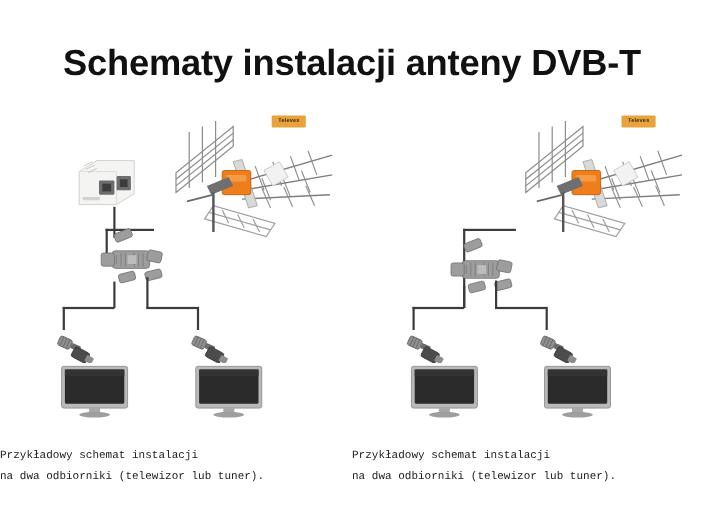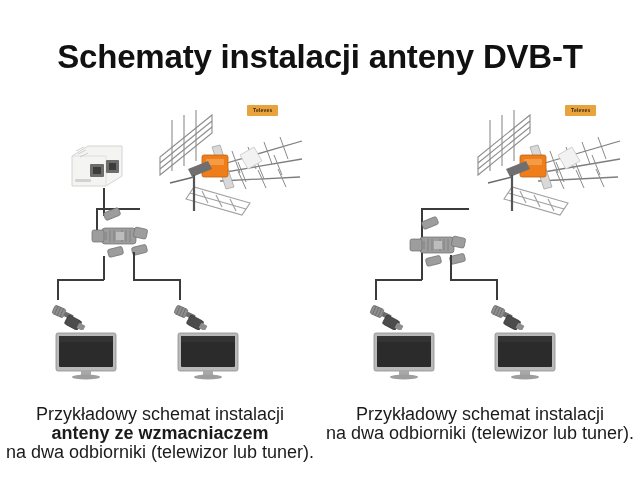--- a/index.html
+++ b/index.html
@@ -59,24 +59,24 @@
   .conn{position:absolute;}
   .conn svg{display:block;}
 
   
   .tv{position:absolute;width:62px;height:48px;}
   .tv svg{display:block;}
 
   
   .caption{
     position:absolute;top:405px;width:320px;
-    text-align:center;
-    font-size:18px;
+    font-size:10px;
     line-height:19px;
     color:#1b1b1b;
+    font-family:Liberation Mono, monospace;
   }
   .caption.left{left:0;}
   .caption.right{left:320px;}
   .caption .b{font-weight:bold;}
 </style>
 </head>
 <body>
 
 <div class="page">
 
@@ -384,21 +384,20 @@
         <rect x="4" y="4" width="54" height="31" rx="1" fill="#2b2b2b"></rect>
         <rect x="4" y="4" width="54" height="6" fill="#333333"></rect>
         <rect x="26" y="39" width="10" height="4" fill="#a8a8a8"></rect>
         <ellipse cx="31" cy="45" rx="14" ry="2.6" fill="#9e9e9e"></ellipse>
       </svg>
     </div>
   </div>
 
   <div class="caption left">
     <div>Przykładowy schemat instalacji</div>
-    <div class="b">anteny ze wzmacniaczem</div>
     <div>na dwa odbiorniki (telewizor lub tuner).</div>
   </div>
 
   <div class="caption right">
     <div>Przykładowy schemat instalacji</div>
     <div>na dwa odbiorniki (telewizor lub tuner).</div>
   </div>
 
 </div>
 

